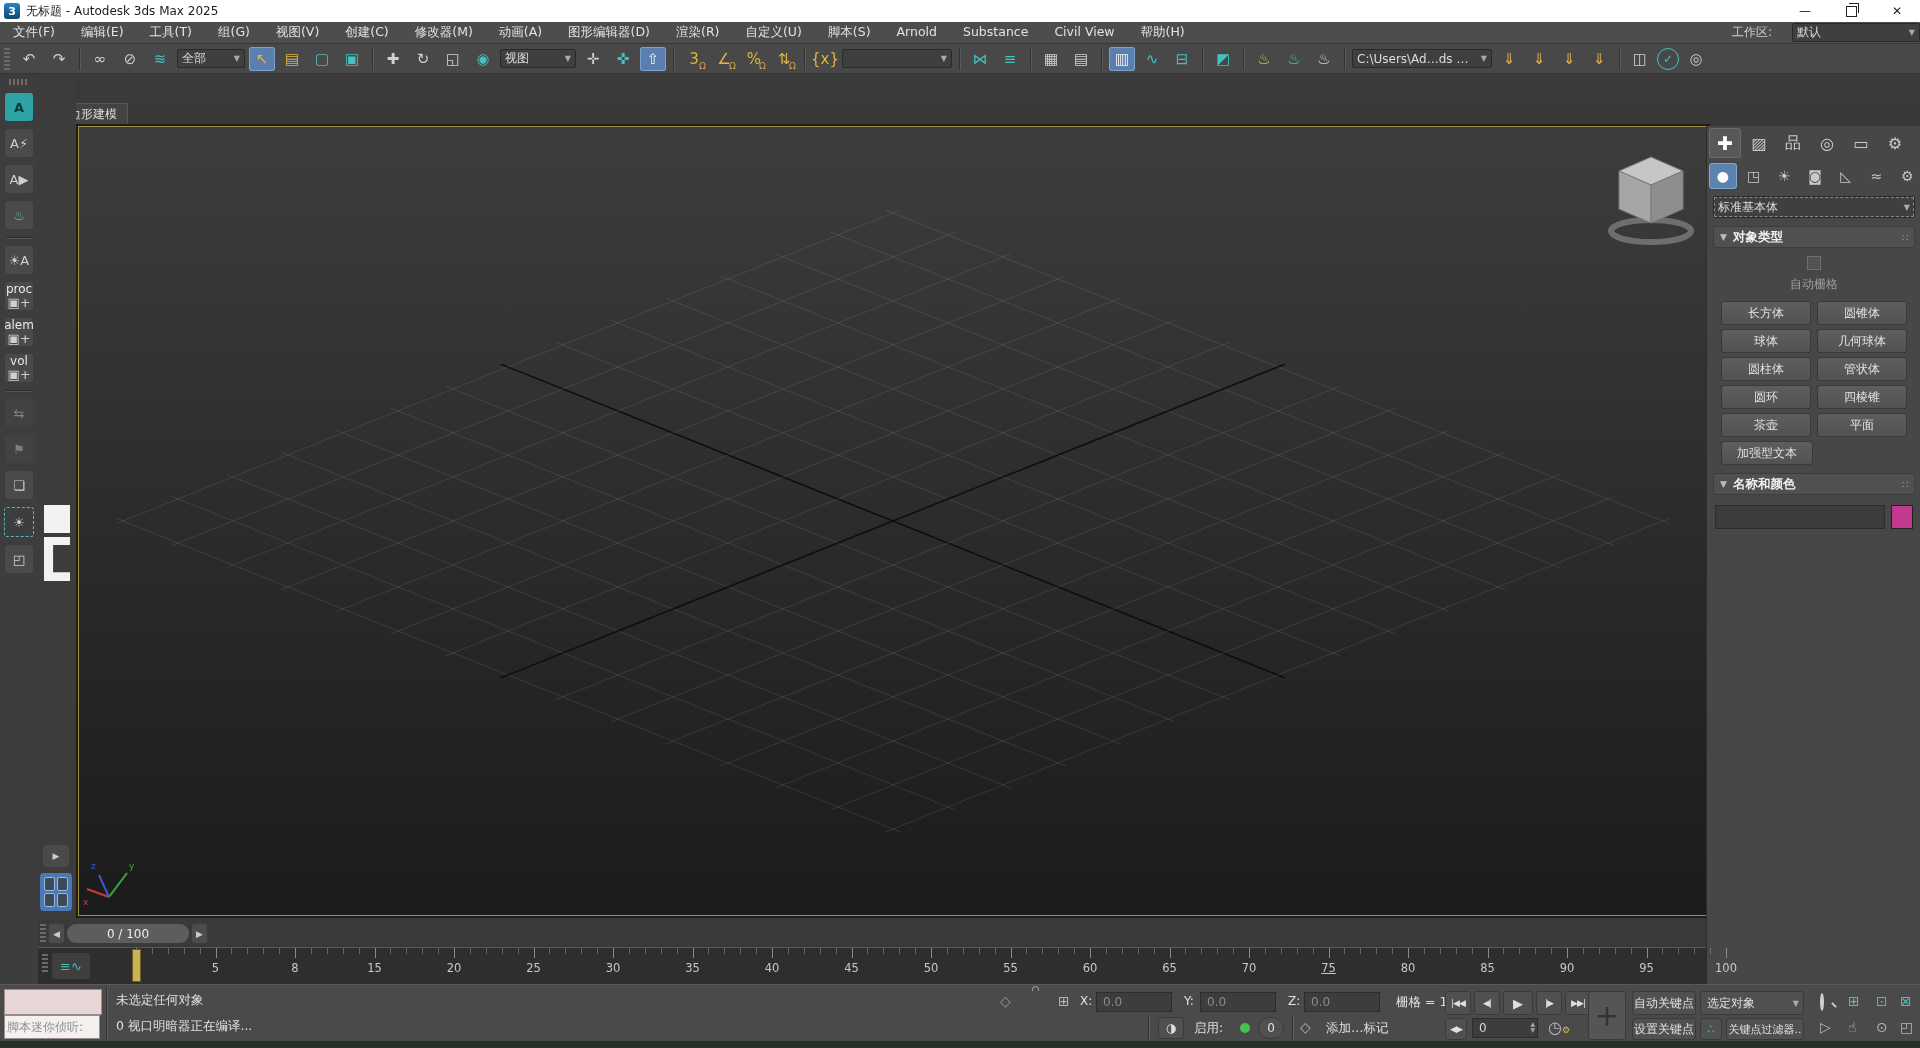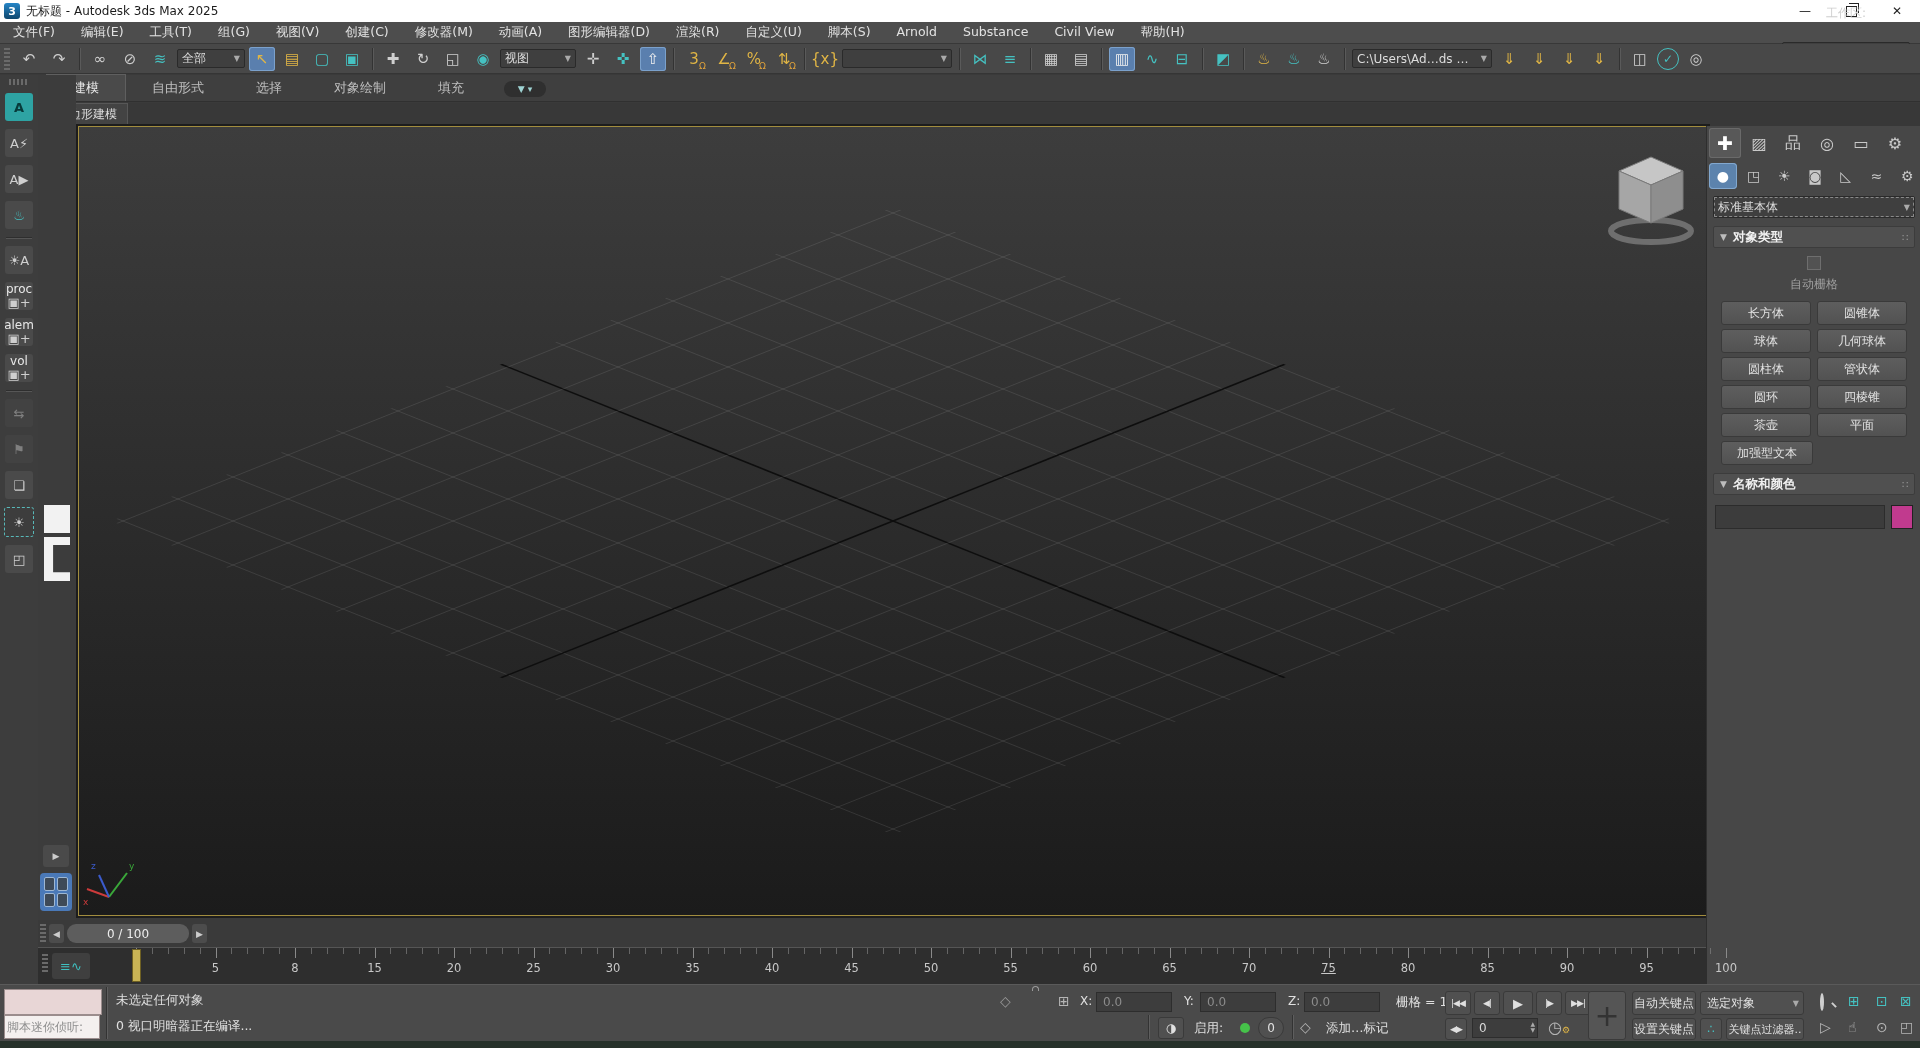--- a/index.html
+++ b/index.html
@@ -10,21 +10,21 @@
   #titlebar{left:0;top:0;width:1920px;height:22px;background:#ffffff;color:#1b1b1b;display:flex;align-items:center;}
   #appicon{width:16px;height:16px;margin:0 6px 0 4px;border-radius:3px;background:linear-gradient(#2585c7,#10486f);color:#fff;font-weight:bold;font-size:11px;display:flex;align-items:center;justify-content:center;}
   #titletext{font-size:12px;}
   #wincontrols{margin-left:auto;display:flex;height:100%;}
   .winbtn{width:46px;height:100%;display:flex;align-items:center;justify-content:center;color:#222;font-size:12px;}
   .restore-glyph{position:relative;width:9px;height:9px;border:1px solid #222;background:#fff;}
   .restore-glyph::after{content:"";position:absolute;left:2px;top:-4px;width:9px;height:9px;border:1px solid #222;border-bottom:none;border-left:none;}
   
   #menubar{left:0;top:22px;width:1920px;height:21px;background:#4d4d4d;border-bottom:1px solid #383838;display:flex;align-items:center;color:#e2e2e2;}
   .menu-item{padding:0 13px;font-size:12.5px;cursor:default;}
-  #workspace{margin-left:auto;display:flex;align-items:center;gap:20px;padding-right:10px;color:#cfcfcf;flex-direction:column;}
+  #workspace{margin-left:auto;display:flex;align-items:center;gap:20px;color:#cfcfcf;}
   .tselect{background:#3f3f3f;border:1px solid #2a2a2a;border-radius:2px;height:17px;display:flex;align-items:center;padding:0 4px;color:#ddd;white-space:nowrap;overflow:hidden;}
   .tselect .caret{margin-left:auto;font-size:8px;color:#aaa;padding-left:6px;}
   
   #toolbar{left:0;top:44px;width:1920px;height:30px;background:#484848;border-bottom:1px solid #353535;display:flex;align-items:center;gap:4px;padding-left:4px;box-sizing:border-box;}
   .tb-handle{width:6px;height:22px;background:repeating-linear-gradient(180deg,#6a6a6a 0 2px,transparent 2px 4px);background-size:2px 4px;background-repeat:repeat;margin-right:2px;}
   .tb-sep{width:1px;height:22px;background:#333;box-shadow:1px 0 0 #5a5a5a;margin:0 3px;}
   .tb-btn{position:relative;width:26px;height:24px;border-radius:3px;display:flex;align-items:center;justify-content:center;font-size:15px;color:#cfcfcf;}
   .tb-btn.active{background:#5a7fae;box-shadow:inset 0 0 0 1px #7ba1cc;color:#f0f0f0;}
   .tb-btn .sub{position:absolute;right:1px;bottom:0;font-size:9px;color:#e0a23a;font-style:normal;}
   .tb-btn.teal{color:#45c1c1;} .tb-btn.yellow{color:#e0b545;}
@@ -209,28 +209,20 @@
       <div class="tb-btn yellow">⇓</div>
       <div class="tb-btn yellow">⇓</div>
       <div class="tb-btn yellow">⇓</div>
       <div class="tb-btn yellow">⇓</div>
       <div class="tb-sep"></div>
       <div class="tb-btn">◫</div>
       <div class="tb-btn teal round">✓</div>
       <div class="tb-btn">◎</div>
     </div>
 
-  <div id="ribbontabs" class="abs">
-      <div class="rtab active">建模</div>
-      <div class="rtab">自由形式</div>
-      <div class="rtab">选择</div>
-      <div class="rtab">对象绘制</div>
-      <div class="rtab">填充</div>
-      <div id="ribbon-collapse">▼ ▾</div>
-    </div>
   <div id="subtabrow" class="abs">
     <div class="subtab">多边形建模</div>
   </div>
 
   <div id="lefttb" class="abs">
     <div class="dots"></div>
     <div id="lefttb-items">
         <div class="ltb-icon hl">
           <span>A</span>
         </div>

